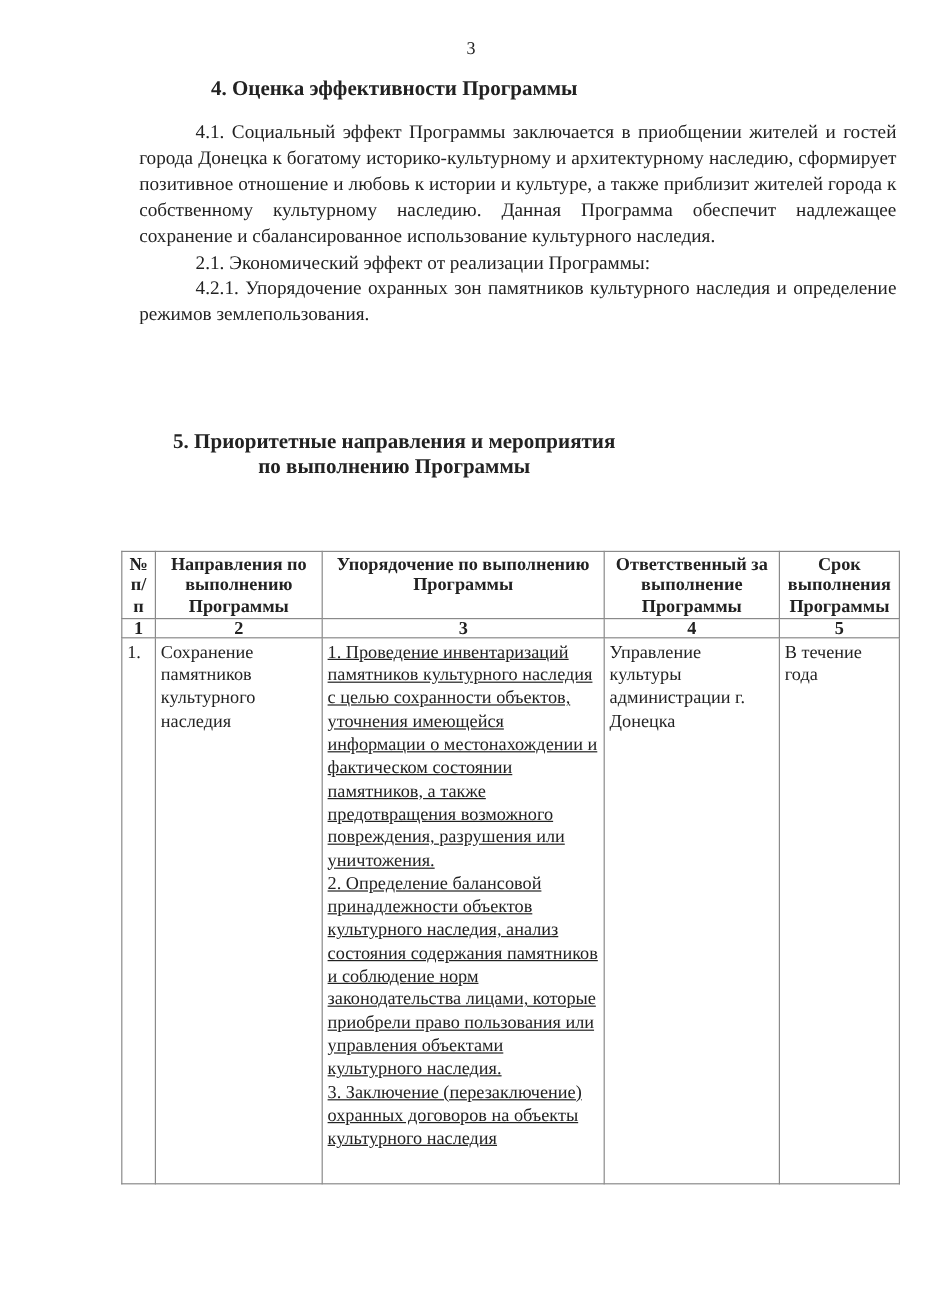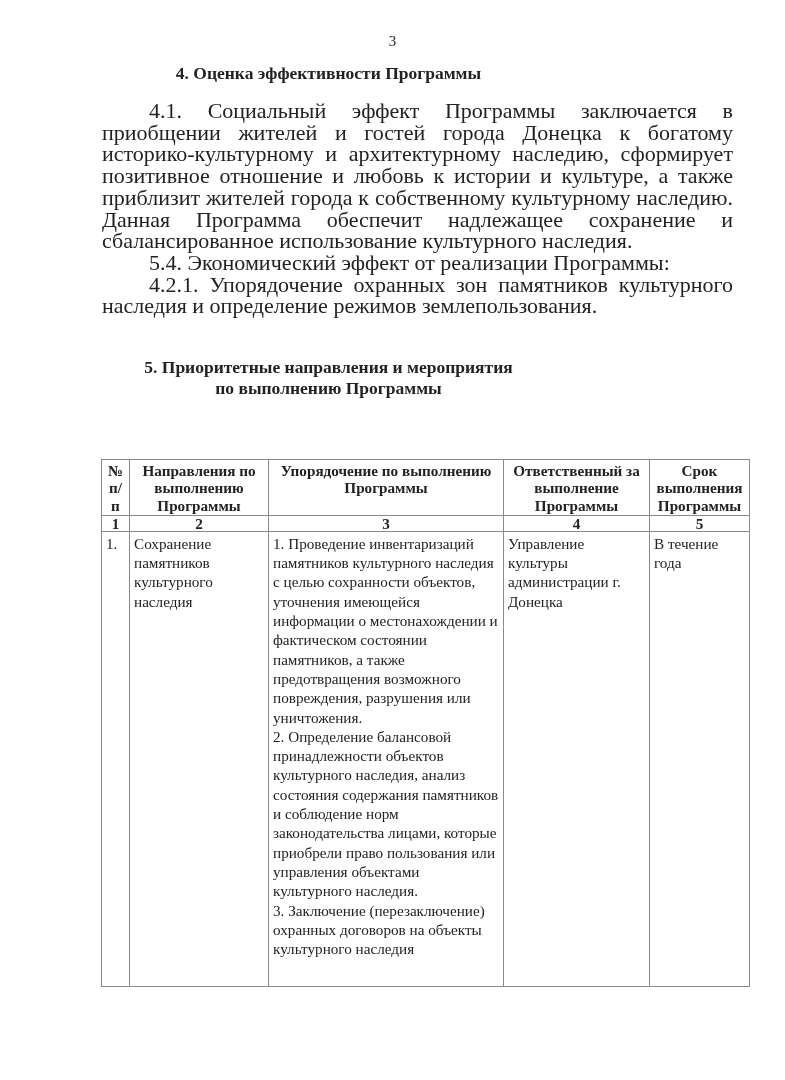--- a/index.html
+++ b/index.html
@@ -30,23 +30,23 @@
       text-align: center;
       font-weight: bold;
       font-size: 17.5px;
       line-height: 21px;
     }
     #sec4-title { top: 63px; }
     #sec5-title { top: 357px; }
 
     .body-text {
       position: absolute;
-      left: 102px;
+      left: 116px;
       width: 631px;
-      font-size: 22px;
+      font-size: 16px;
       line-height: 21.7px;
     }
     .body-text p {
       margin: 0;
       text-align: justify;
       text-align-last: left;
       text-indent: 47px;
     }
 
     table.program-table {
@@ -82,32 +82,32 @@
     .program-table tr.body-row td {
       height: 452px;
       padding-top: 2px;
     }
     .c1 { width: 28px; }
     .c2 { width: 139px; }
     .c3 { width: 235px; }
     .c4 { width: 146px; }
     .c5 { width: 100px; }
     .col-1-cell { text-align: left; }
-    .measure-line { display: block; }
+    .measure-line { display: block; text-decoration: underline; }
   </style>
 </head>
 <body>
 
 <div class="page-number">3</div>
 
 <div class="section-title" id="sec4-title">4. Оценка эффективности Программы</div>
 
 <div class="body-text" style="top:100px;">
   <p>4.1. Социальный эффект Программы заключается в приобщении жителей и гостей города Донецка к богатому историко-культурному и архитектурному наследию, сформирует позитивное отношение и любовь к истории и культуре, а также приблизит жителей города к собственному культурному наследию. Данная Программа обеспечит надлежащее сохранение и сбалансированное использование культурного наследия.</p>
-  <p>5.4. Экономический эффект от реализации Программы:</p>
+  <p>2.1. Экономический эффект от реализации Программы:</p>
   <p>4.2.1. Упорядочение охранных зон памятников культурного наследия и определение режимов землепользования.</p>
 </div>
 
 <div class="section-title" id="sec5-title">
   <div>5. Приоритетные направления и мероприятия</div>
   <div>по выполнению Программы</div>
 </div>
 
 <table class="program-table">
   <colgroup>

